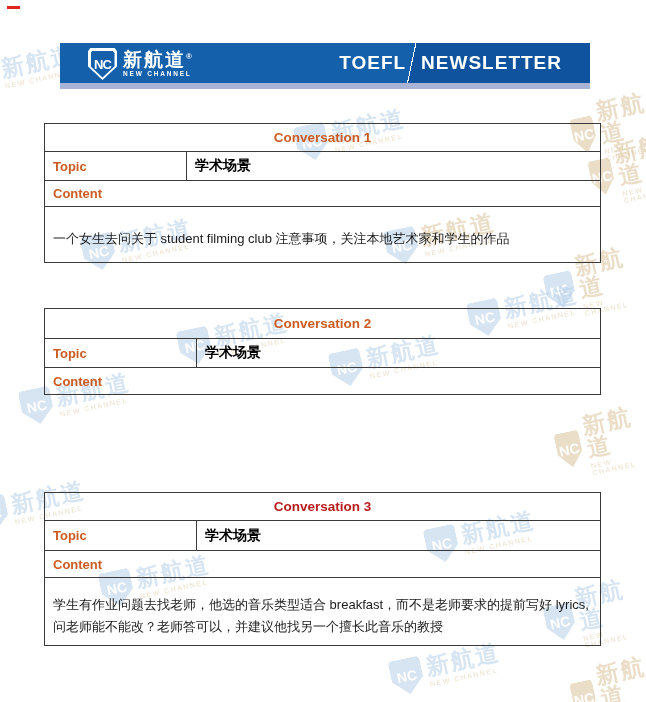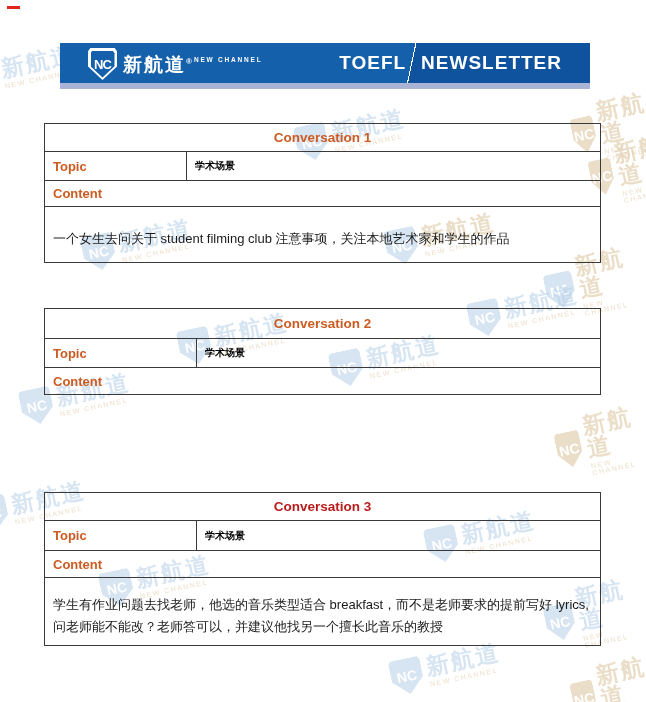--- a/index.html
+++ b/index.html
@@ -28,40 +28,40 @@
   .banner{position:absolute;left:60px;top:43px;width:530px;height:40px;z-index:2;}
   .banner-strip{position:absolute;left:60px;top:83px;width:530px;height:6px;z-index:2;}
   .logo{position:absolute;left:28px;top:5px;display:flex;align-items:center;gap:6px;}
   .shield-outer{width:29px;height:32px;position:relative;
       clip-path:polygon(8% 0,92% 0,100% 10%,100% 58%,50% 100%,0 58%,0 10%);
       background:#ffffff;}
   .shield-inner{position:absolute;left:2.5px;top:2.5px;right:2.5px;bottom:2.5px;
       clip-path:polygon(8% 0,92% 0,100% 10%,100% 58%,50% 100%,0 58%,0 10%);
       display:flex;align-items:center;justify-content:center;
       color:#fff;font-weight:bold;font-size:13px;letter-spacing:-1px;}
-  .brand{display:flex;flex-direction:row;line-height:1;color:#fff;}
+  .brand{display:flex;flex-direction:column;line-height:1;color:#fff;}
   .brand-cn{font-size:19px;font-weight:bold;letter-spacing:2px;
       font-family:"Liberation Sans","DejaVu Sans",sans-serif;}
   .brand-cn sup{font-size:8px;}
   .brand-en{font-size:6.5px;letter-spacing:1.8px;margin-top:2px;font-weight:bold;}
   .banner-title{position:absolute;right:28px;top:0;height:40px;display:flex;align-items:center;
       color:#ffffff;font-size:19px;font-weight:bold;letter-spacing:1px;word-spacing:9px;}
   
   .section-title{position:absolute;left:0;top:96px;width:646px;text-align:center;
       font-size:15px;font-weight:bold;color:#111;letter-spacing:.5px;z-index:2;}
   
   .tbl{position:absolute;left:44px;width:557px;border:1px solid #3a3a3a;
       z-index:1;box-sizing:border-box;background:transparent;}
   .row{box-sizing:border-box;display:flex;align-items:center;}
   .row + .row{border-top:1px solid #3a3a3a;}
   .row-head{justify-content:center;font-weight:bold;font-size:13.5px;}
   .cell-label{font-weight:bold;font-size:13px;padding-left:8px;box-sizing:border-box;
       height:100%;display:flex;align-items:center;}
   .cell-topic-key{border-right:1px solid #3a3a3a;}
-  .cell-topic-val{font-weight:bold;font-size:10px;color:#000;padding-left:8px;
+  .cell-topic-val{font-weight:bold;font-size:14px;color:#000;padding-left:8px;
       font-family:"Liberation Sans","DejaVu Sans",sans-serif;}
   .row-content-text{align-items:flex-start;}
   .content-text{font-size:13px;color:#1a1a1a;line-height:22px;padding:0 10px 0 8px;
       white-space:pre-line;
       font-family:"Liberation Sans","DejaVu Sans",sans-serif;}
 </style>
 </head>
 <body>
 
 <div class="page">

